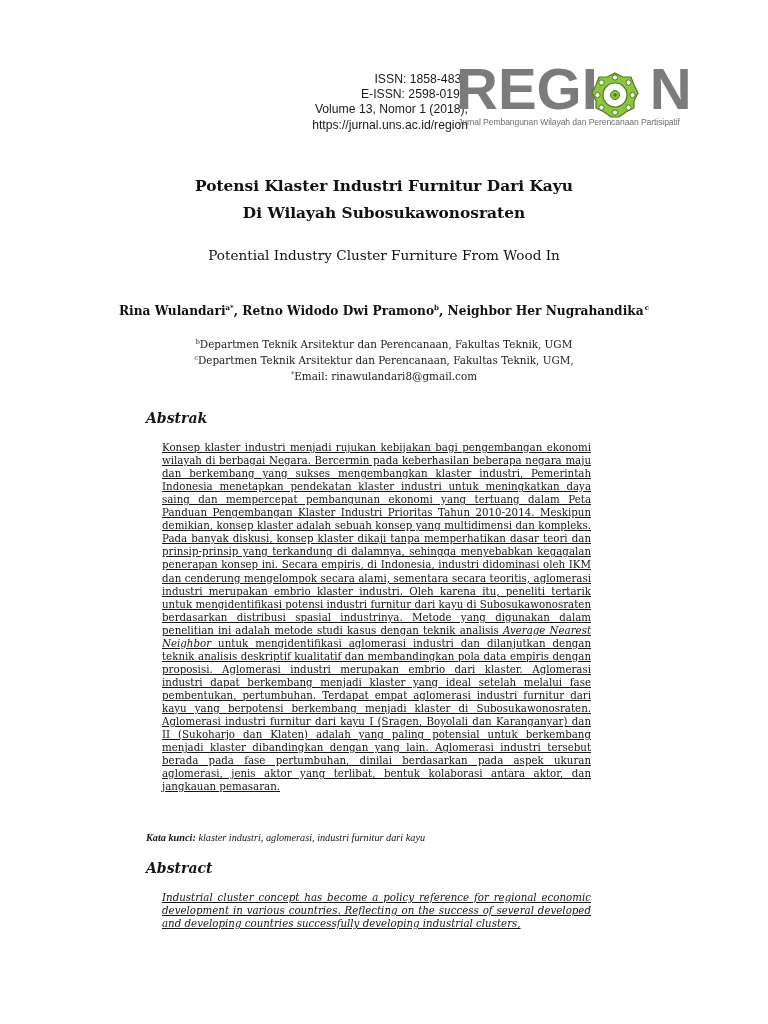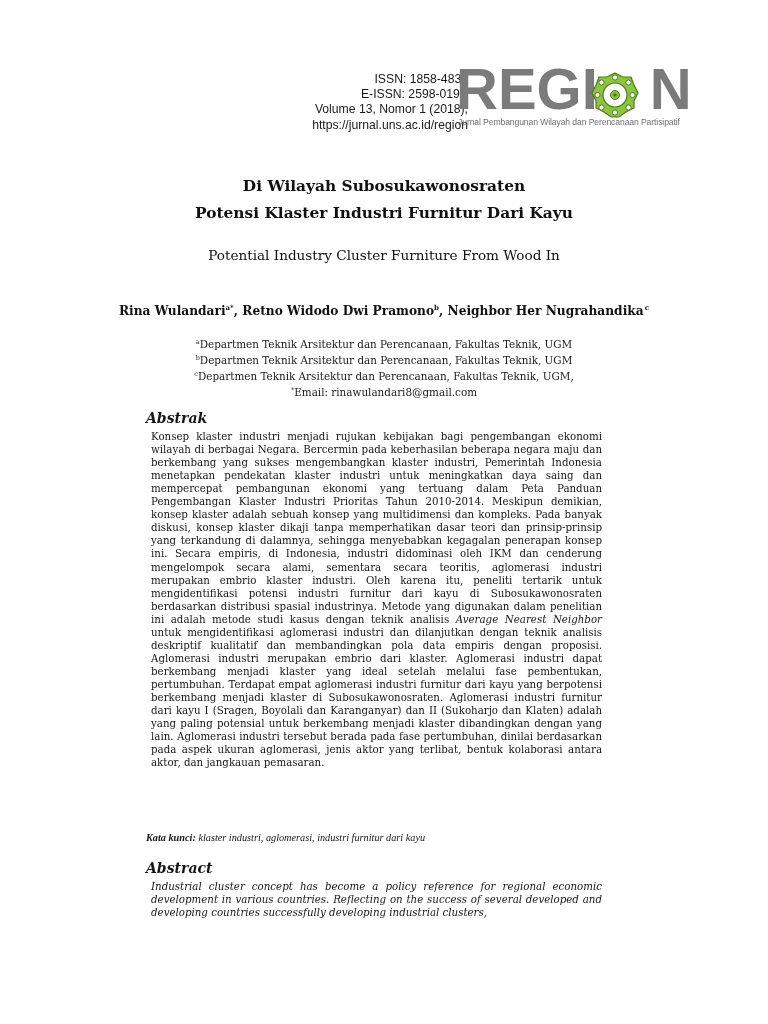--- a/index.html
+++ b/index.html
@@ -144,21 +144,22 @@
       color: #161616;
     }
     .abstract-id { top: 412px; }
     .abstract-heading {
       font-weight: bold;
       font-style: italic;
       font-size: 14px;
     }
     .abstract-body {
       text-align: justify;
-      margin: 5px;
+      margin: 16px;
+      text-decoration: underline;
     }
     .abstract-body .em { font-style: italic; }
 
     .keywords {
       position: absolute;
       left: 146px;
       width: 461px;
       top: 831px;
       font-family: Liberation Serif, serif;
       font-size: 10.25px;
@@ -201,34 +202,33 @@
         <circle cx="25" cy="42.5" r="2.6"></circle>
         <circle cx="11.5" cy="37.5" r="2.6"></circle>
         <circle cx="7.5" cy="25" r="2.6"></circle>
         <circle cx="11.5" cy="12.5" r="2.6"></circle>
       </g>
     </svg>
     <div class="logo-tagline">Jurnal Pembangunan Wilayah dan Perencanaan Partisipatif</div>
   </div>
 
   <div class="title-id">
+    <div>Potensi Klaster Industri Furnitur Dari Kayu</div>
     <div>Di Wilayah Subosukawonosraten</div>
-    <div>Potensi Klaster Industri Furnitur Dari Kayu</div>
   </div>
 
   <div class="title-en">
     <div>Potential Industry Cluster Furniture From Wood In</div>
   </div>
 
   <div class="authors">
     <span>Rina Wulandari</span><sup>a*</sup><span>, </span><span>Retno Widodo Dwi Pramono</span><sup>b</sup><span>, </span><span>Neighbor Her Nugrahandika</span> <sup>c</sup>
   </div>
 
   <div class="affils">
-    <div><sup>a</sup><span>Departmen Teknik Arsitektur dan Perencanaan, Fakultas Teknik, UGM</span></div>
     <div><sup>b</sup><span>Departmen Teknik Arsitektur dan Perencanaan, Fakultas Teknik, UGM</span></div>
     <div><sup>c</sup><span>Departmen Teknik Arsitektur dan Perencanaan, Fakultas Teknik, UGM,</span></div>
     <div><sup>*</sup><span>Email: rinawulandari8@gmail.com</span></div>
   </div>
 
   <div class="abstract abstract-id">
     <div class="abstract-heading">Abstrak</div>
     <p class="abstract-body"><span>Konsep klaster industri menjadi rujukan kebijakan bagi pengembangan ekonomi wilayah di berbagai Negara. Bercermin pada keberhasilan beberapa negara maju dan berkembang yang sukses mengembangkan klaster industri, Pemerintah Indonesia menetapkan pendekatan klaster industri untuk meningkatkan daya saing dan mempercepat pembangunan ekonomi yang tertuang dalam Peta Panduan Pengembangan Klaster Industri Prioritas Tahun 2010-2014. Meskipun demikian, konsep klaster adalah sebuah konsep yang multidimensi dan kompleks. Pada banyak diskusi, konsep klaster dikaji tanpa memperhatikan dasar teori dan prinsip-prinsip yang terkandung di dalamnya, sehingga menyebabkan kegagalan penerapan konsep ini. Secara empiris, di Indonesia, industri didominasi oleh IKM dan cenderung mengelompok secara alami, sementara secara teoritis, aglomerasi industri merupakan embrio klaster industri. Oleh karena itu, peneliti tertarik untuk mengidentifikasi potensi industri furnitur dari kayu di Subosukawonosraten berdasarkan distribusi spasial industrinya. Metode yang digunakan dalam penelitian ini adalah metode studi kasus dengan teknik analisis</span> <span class="em">Average Nearest Neighbor</span> <span>untuk mengidentifikasi aglomerasi industri dan dilanjutkan dengan teknik analisis deskriptif kualitatif dan membandingkan pola data empiris dengan proposisi. Aglomerasi industri merupakan embrio dari klaster. Aglomerasi industri dapat berkembang menjadi klaster yang ideal setelah melalui fase pembentukan, pertumbuhan. Terdapat empat aglomerasi industri furnitur dari kayu yang berpotensi berkembang menjadi klaster di Subosukawonosraten. Aglomerasi industri furnitur dari kayu I (Sragen, Boyolali dan Karanganyar) dan II (Sukoharjo dan Klaten) adalah yang paling potensial untuk berkembang menjadi klaster dibandingkan dengan yang lain. Aglomerasi industri tersebut berada pada fase pertumbuhan, dinilai berdasarkan pada aspek ukuran aglomerasi, jenis aktor yang terlibat, bentuk kolaborasi antara aktor, dan jangkauan pemasaran.</span></p>
   </div>
 

